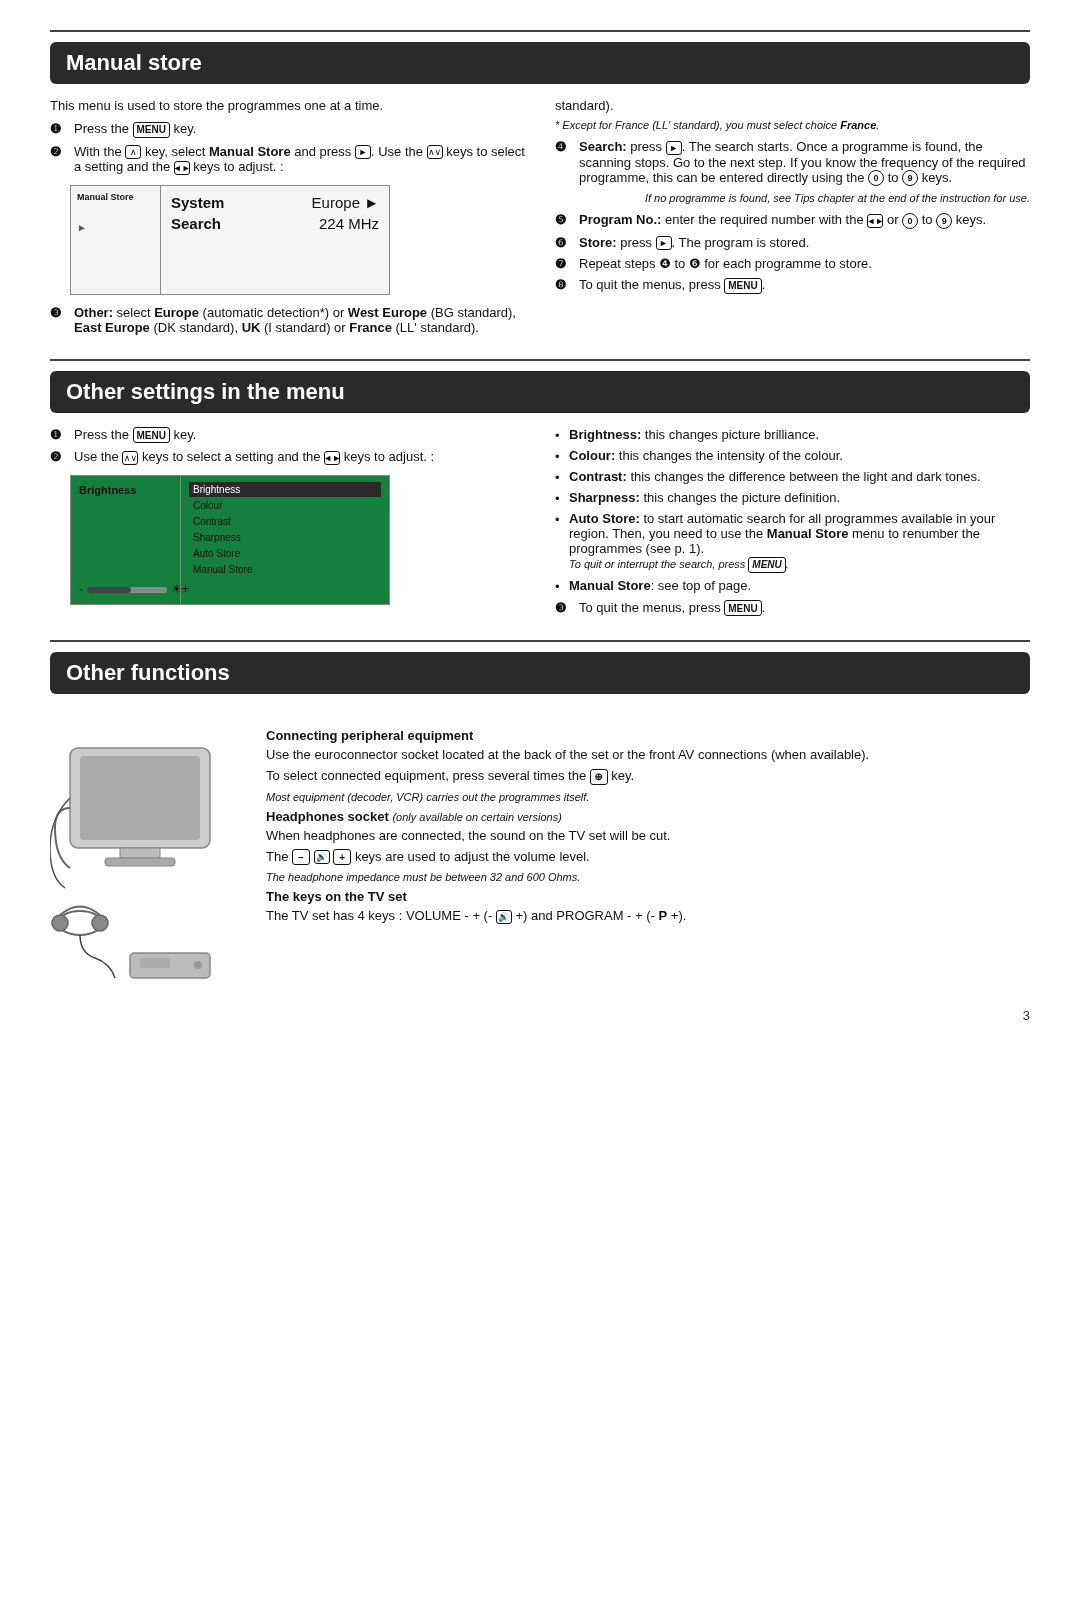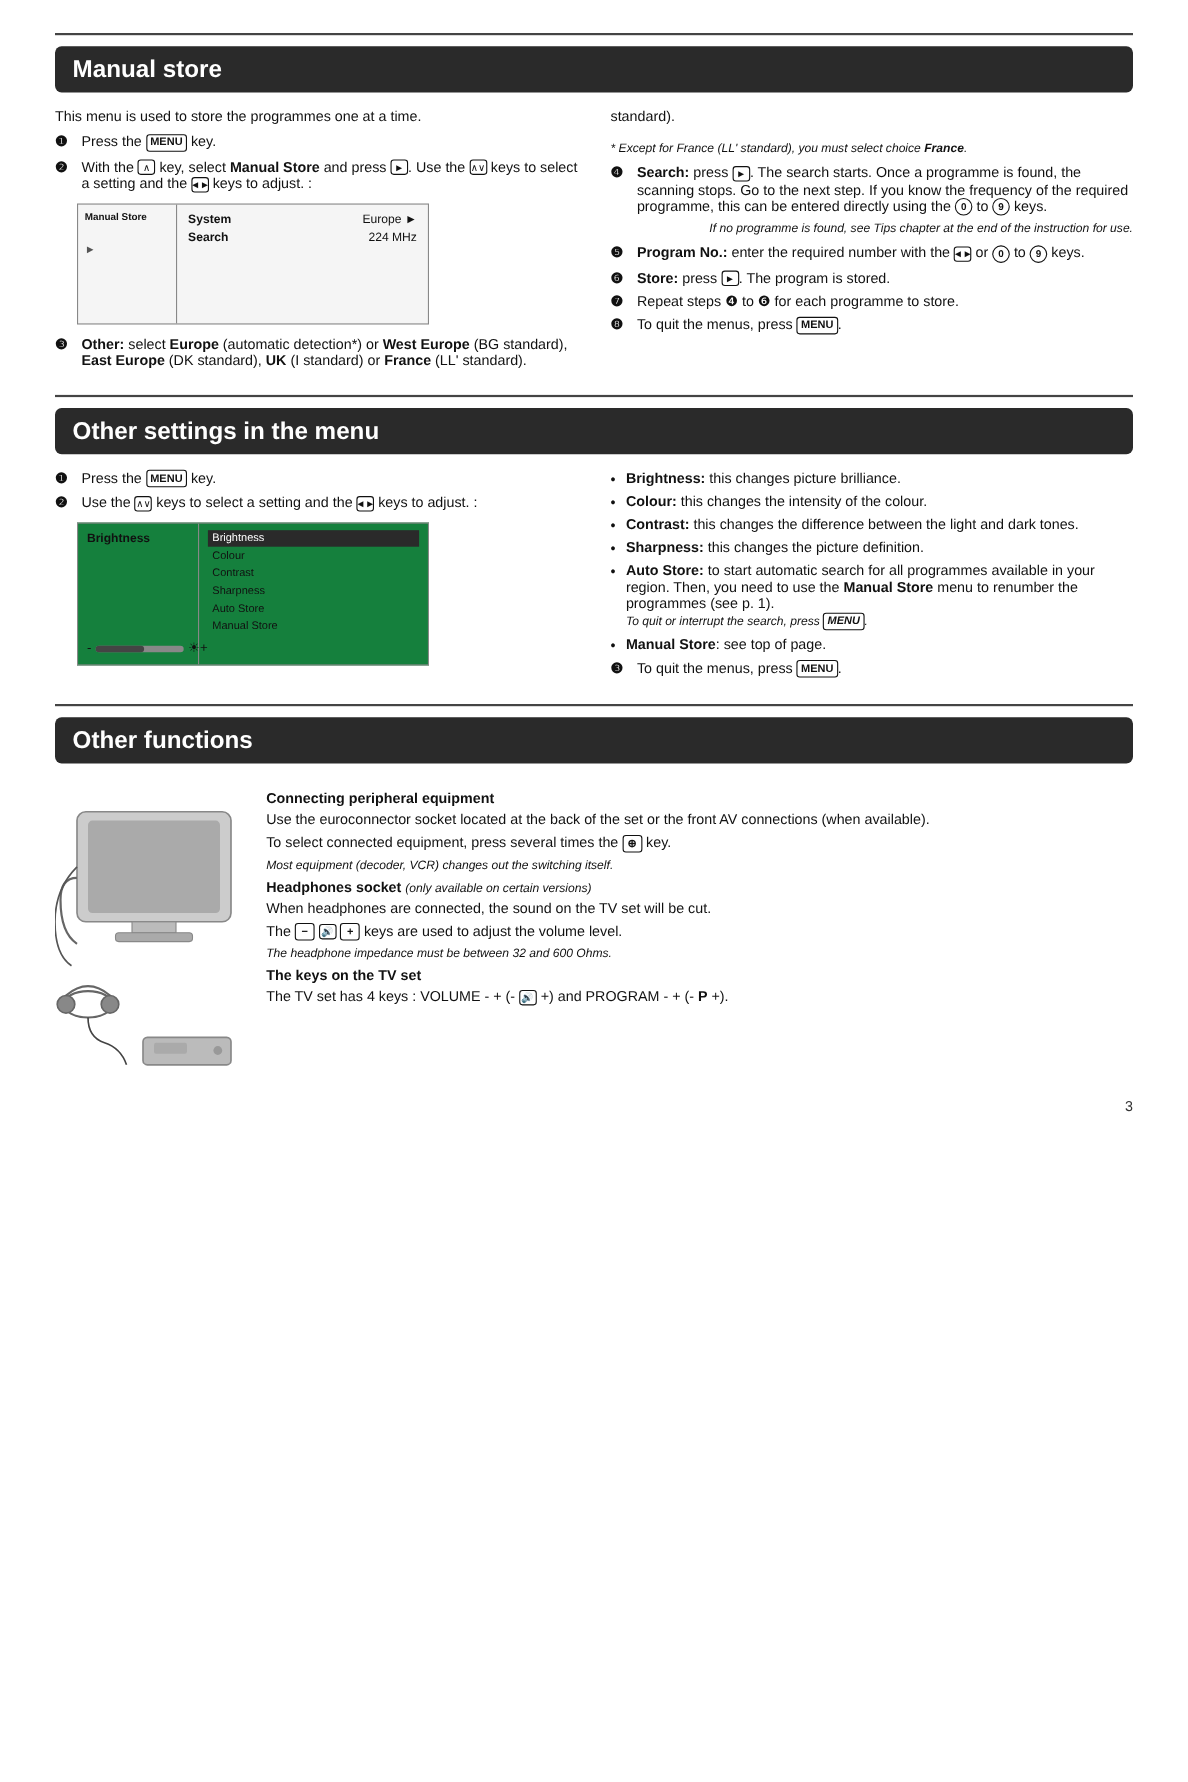--- a/index.html
+++ b/index.html
@@ -71,21 +71,21 @@
     }
     .menu-left-panel {
       width: 90px;
       border-right: 1.5px solid #888;
       padding: 6px;
       font-size: 10px;
     }
     .menu-right-panel {
       flex: 1;
       padding: 8px 10px;
-      font-size: 11px;
+      font-size: 15px;
     }
     .menu-row {
       display: flex;
       justify-content: space-between;
       margin-bottom: 4px;
     }
     .menu-label-bold { font-weight: bold; }
     .italic { font-style: italic; }
     .bold { font-weight: bold; }
     .bullet-item {
@@ -145,22 +145,22 @@
       padding: 2px 4px;
       margin-bottom: 1px;
       font-size: 10px;
     }
     .menu-item.active {
       background: #2a2a2a;
       color: #fff;
     }
     .other-functions-layout {
       display: flex;
-      gap: 12px;
-      margin-top: 10px;
+      gap: 36px;
+      margin-top: 20px;
     }
     .tv-image {
       width: 180px;
       min-width: 180px;
       height: 260px;
       position: relative;
     }
     .functions-text {
       flex: 1;
     }
@@ -251,21 +251,21 @@
 
       <div class="step">
         <span class="step-num">❸</span>
         <div class="step-content">
           <span class="bold">Other:</span> select <span class="bold">Europe</span> (automatic detection*) or <span class="bold">West Europe</span> (BG standard), <span class="bold">East Europe</span> (DK standard), <span class="bold">UK</span> (I standard) or <span class="bold">France</span> (LL' standard).
         </div>
       </div>
     </div>
 
     <div class="col-right">
-      <p style="margin-bottom:16px;">standard).</p>
+      <p style="margin-bottom:6px;">standard).</p>
       <p class="italic small-text" style="margin-bottom:8px;">* Except for France (LL' standard), you must select choice <span class="bold">France</span>.</p>
 
       <div class="step">
         <span class="step-num">❹</span>
         <div class="step-content">
           <span class="bold">Search:</span> press <span class="arrow-sym">►</span>. The search starts. Once a programme is found, the scanning stops. Go to the next step. If you know the frequency of the required programme, this can be entered directly using the <span class="num-circle">0</span> to <span class="num-circle">9</span> keys.
         </div>
       </div>
       <p class="italic small-text" style="margin: 4px 0 8px 24px; text-align: right;">If no programme is found, see Tips chapter at the end of the instruction for use.</p>
 
@@ -409,21 +409,21 @@
       </svg>
     </div>
 
     <div class="functions-text">
 
       <div class="sub-heading">Connecting peripheral equipment</div>
       <p class="para">Use the euroconnector socket located at the back of the set or the front AV connections (when available).</p>
       <p class="para">
         To select connected equipment, press several times the <span class="key-box">⊕</span> key.
       </p>
-      <p class="para italic small-text">Most equipment (decoder, VCR) changes out the switching itself.</p>
+      <p class="para italic small-text">Most equipment (decoder, VCR) carries out the programmes itself.</p>
 
       <p style="margin-bottom:4px;">
         <span class="bold">Headphones socket</span>
         <span class="italic small-text"> (only available on certain versions)</span>
       </p>
       <p class="para">When headphones are connected, the sound on the TV set will be cut.</p>
       <p class="para">
         The <span class="key-box">−</span> <span class="arrow-sym">🔊</span> <span class="key-box">+</span> keys are used to adjust the volume level.
       </p>
       <p class="para italic small-text">The headphone impedance must be between 32 and 600 Ohms.</p>

